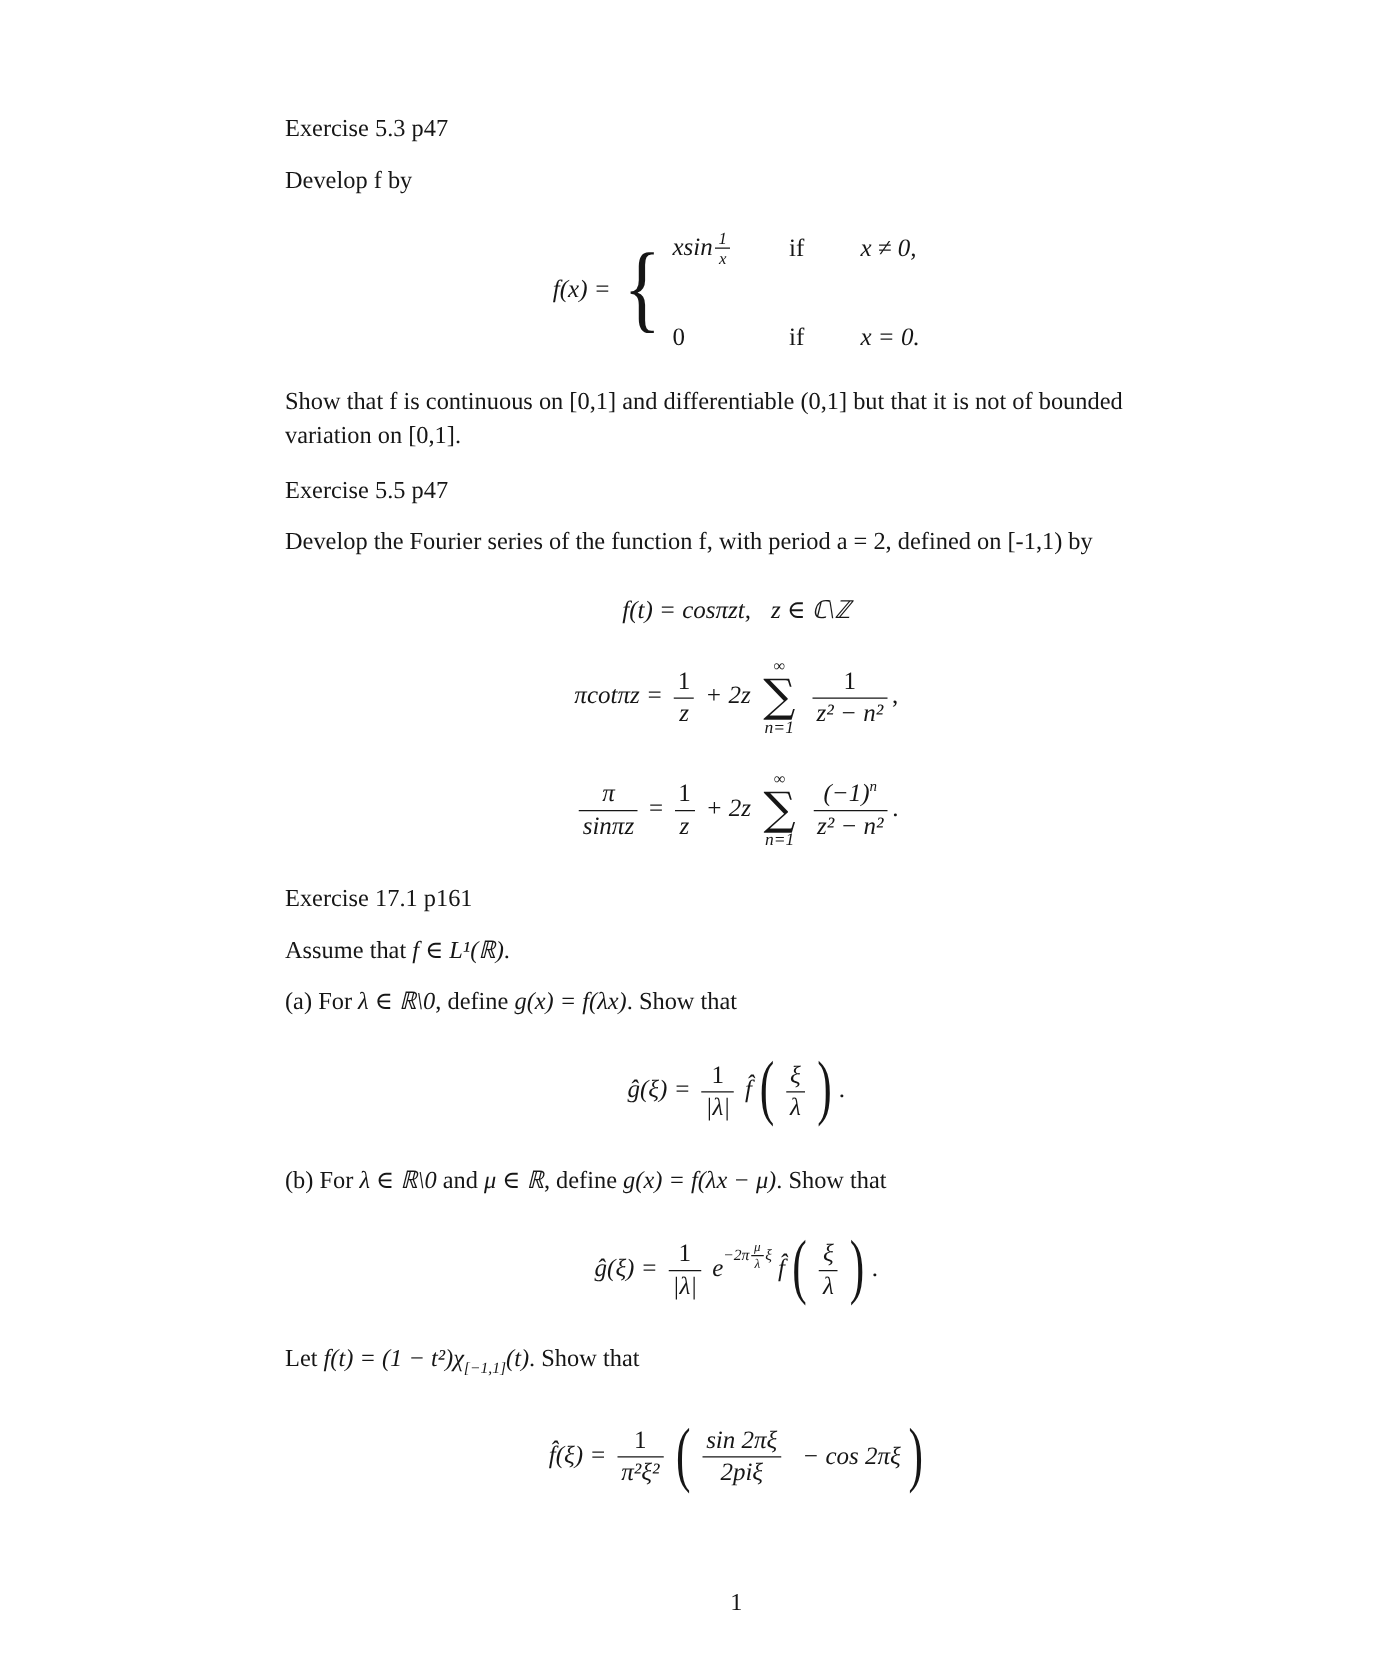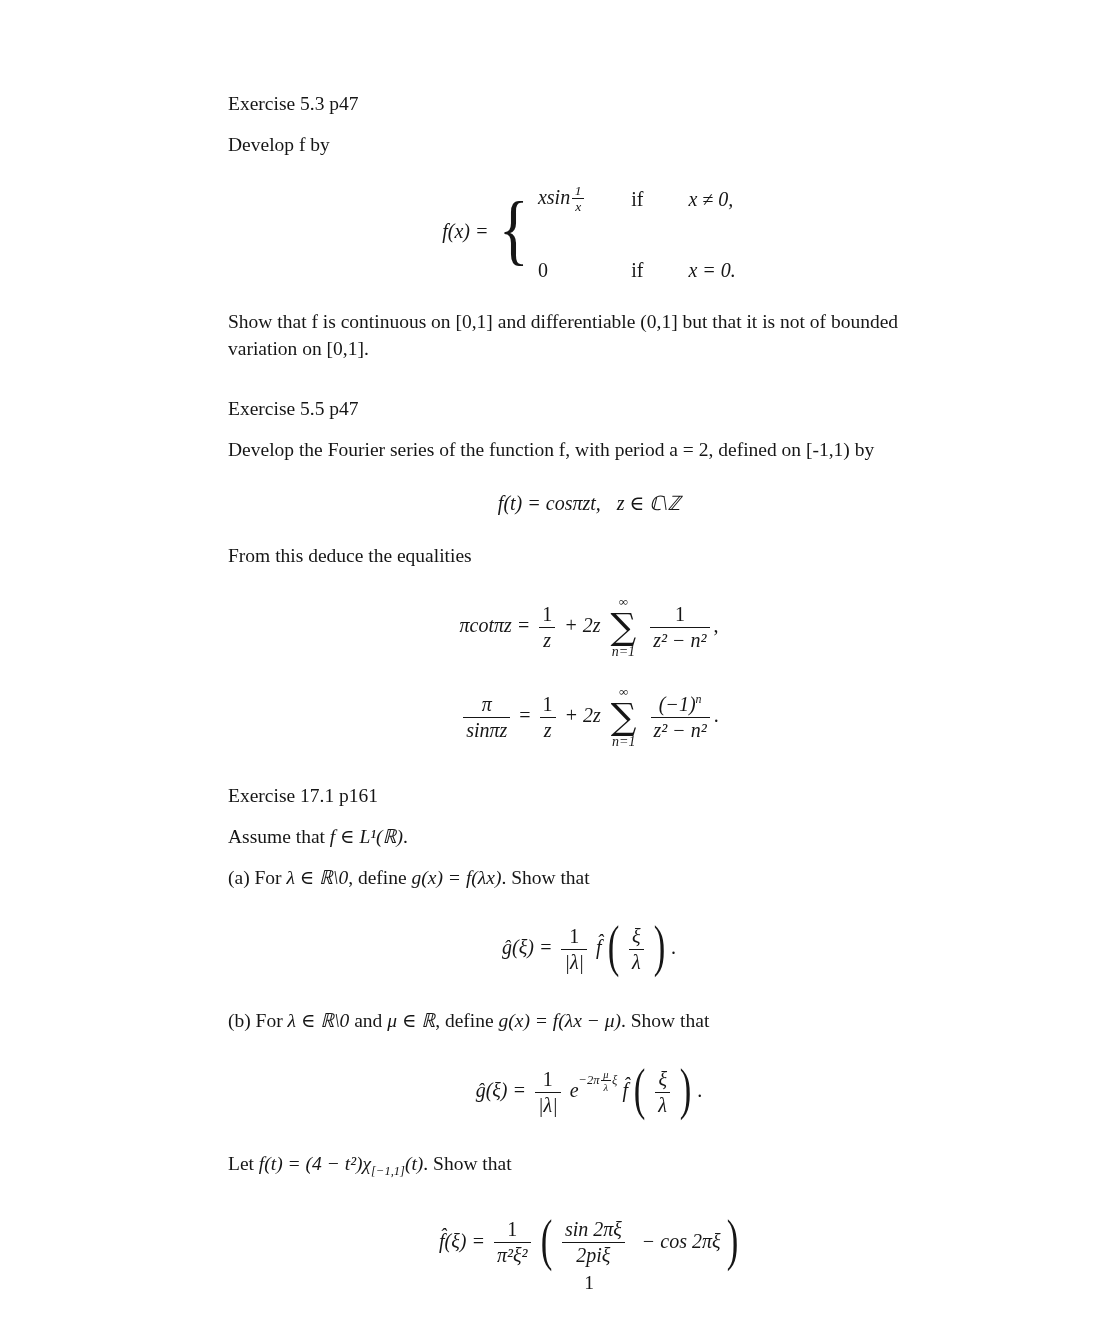--- a/index.html
+++ b/index.html
@@ -3,21 +3,21 @@
 <meta charset="utf-8">
 <style>
   html,body{margin:0;padding:0;background:#ffffff;}
   .page{
     position:relative;width:1103px;height:1307px;background:#ffffff;
     color:#161616;font-family:"Liberation Serif","DejaVu Serif",serif;
     overflow:hidden;
   }
   .content{position:absolute;left:228px;top:90px;width:722px;}
   .title{font-size:19.5px;line-height:27px;margin:0;}
-  .mt32{margin-top:33px;}
+  .mt32{margin-top:17px;}
   .line{font-size:19.5px;line-height:27px;margin:14px 0 0 0;}
   .deq{font-size:20px;margin:26px 0;text-align:center;}
   .mi{font-style:italic;}
   .rm{font-style:normal;}
   
   .frac{display:inline-block;vertical-align:middle;text-align:center;margin:0 4px;line-height:1.15;}
   .frac .num{display:block;padding:0 3px 1px;border-bottom:1.4px solid currentColor;}
   .frac .den{display:block;padding:1px 3px 0;}
   .frac.small{font-size:13.5px;margin:0 2px;line-height:1.05;}
   .frac.small .num{border-bottom-width:1px;padding:0 2px;}
@@ -66,21 +66,20 @@
 
     <p class="line">Show that f is continuous on [0,1] and differentiable (0,1] but that it is not of bounded variation on [0,1].</p>
 
     <p class="title mt32">Exercise 5.5 p47</p>
     <p class="line">Develop the Fourier series of the function f, with period a = 2, defined on [-1,1) by</p>
 
     <p class="deq mi">
       <span>f(t) = cosπzt,</span><span class="gap-l">z ∈ ℂ\ℤ</span>
     </p>
 
-    <p class="line">From this deduce the equalities</p>
 
     <p class="deq">
       <span class="mi">πcotπz =</span>
       <span class="frac"><span class="num rm">1</span><span class="den mi">z</span></span>
       <span class="mi">+ 2z</span>
       <span class="sum">
           <span class="sum-top">∞</span>
           <span class="sum-sym">∑</span>
           <span class="sum-bot">n=1</span>
         </span>
@@ -121,21 +120,21 @@
       <span class="mi">ĝ(ξ) =</span>
       <span class="frac"><span class="num rm">1</span><span class="den mi">|λ|</span></span>
       <span class="mi">e</span><span class="exp"><span class="mi">−2π</span><span class="frac tiny"><span class="num mi">μ</span><span class="den mi">λ</span></span><span class="mi">ξ</span></span>
       <span class="mi">f̂</span>
       <span class="bigp">(</span>
       <span class="frac"><span class="num mi">ξ</span><span class="den mi">λ</span></span>
       <span class="bigp">)</span>
       <span class="rm">.</span>
     </p>
 
-    <p class="line"><span class="rm">Let </span><span class="mi">f(t) = (4 − t²)χ</span><sub class="chi-sub">[−1,1]</sub><span class="mi">(t)</span><span class="rm">. Show that</span></p>
+    <p class="line"><span class="rm">Let </span><span class="mi">f(t) = (1 − t²)χ</span><sub class="chi-sub">[−1,1]</sub><span class="mi">(t)</span><span class="rm">. Show that</span></p>
 
     <p class="deq">
       <span class="mi">f̂(ξ) =</span>
       <span class="frac"><span class="num rm">1</span><span class="den mi">π²ξ²</span></span>
       <span class="bigp">(</span>
       <span class="frac"><span class="num mi">sin 2πξ</span><span class="den mi">2piξ</span></span>
       <span class="mi midgap">− cos 2πξ</span>
       <span class="bigp">)</span>
     </p>
 

